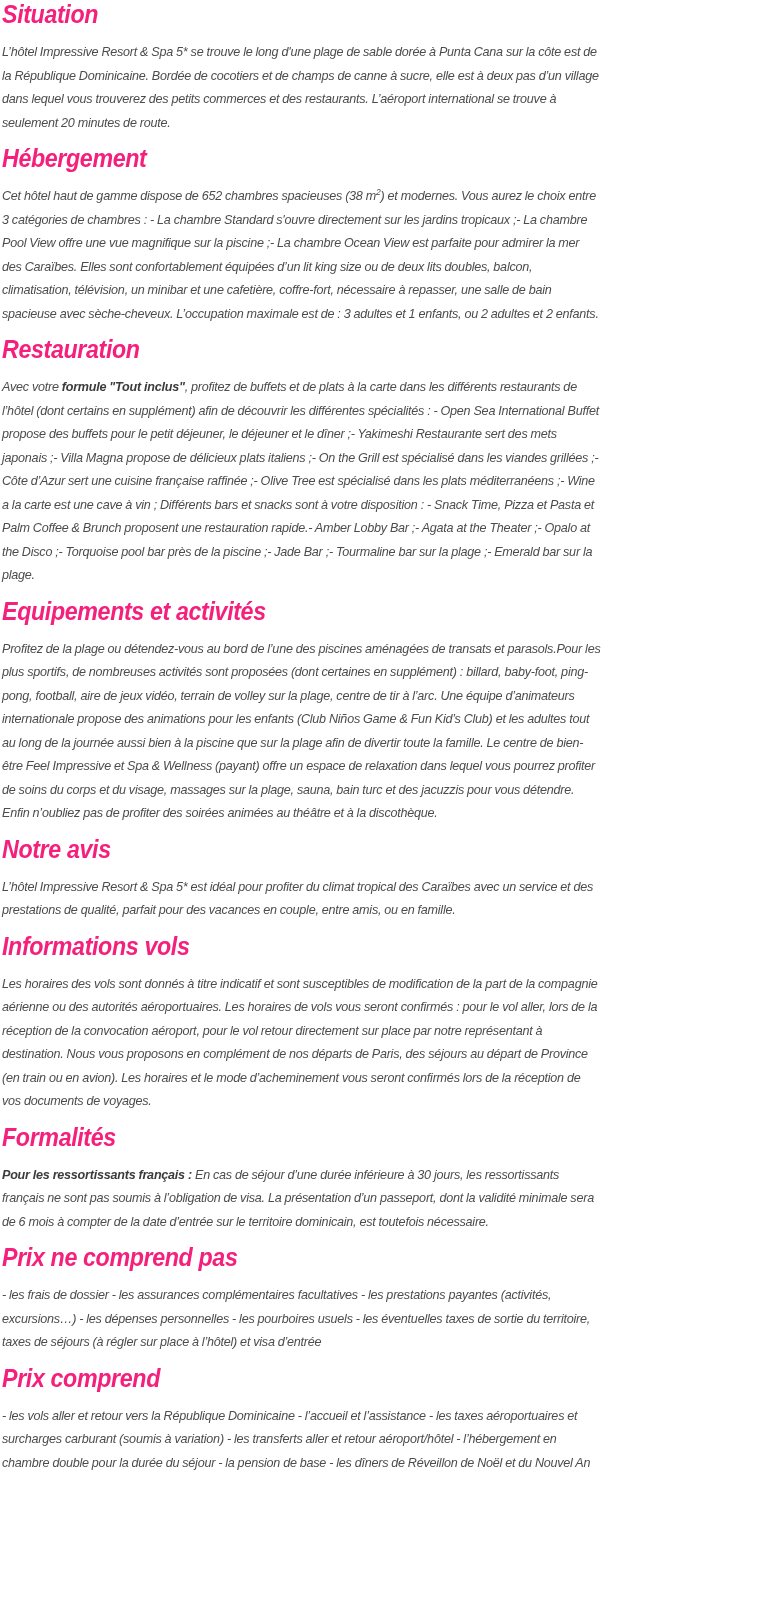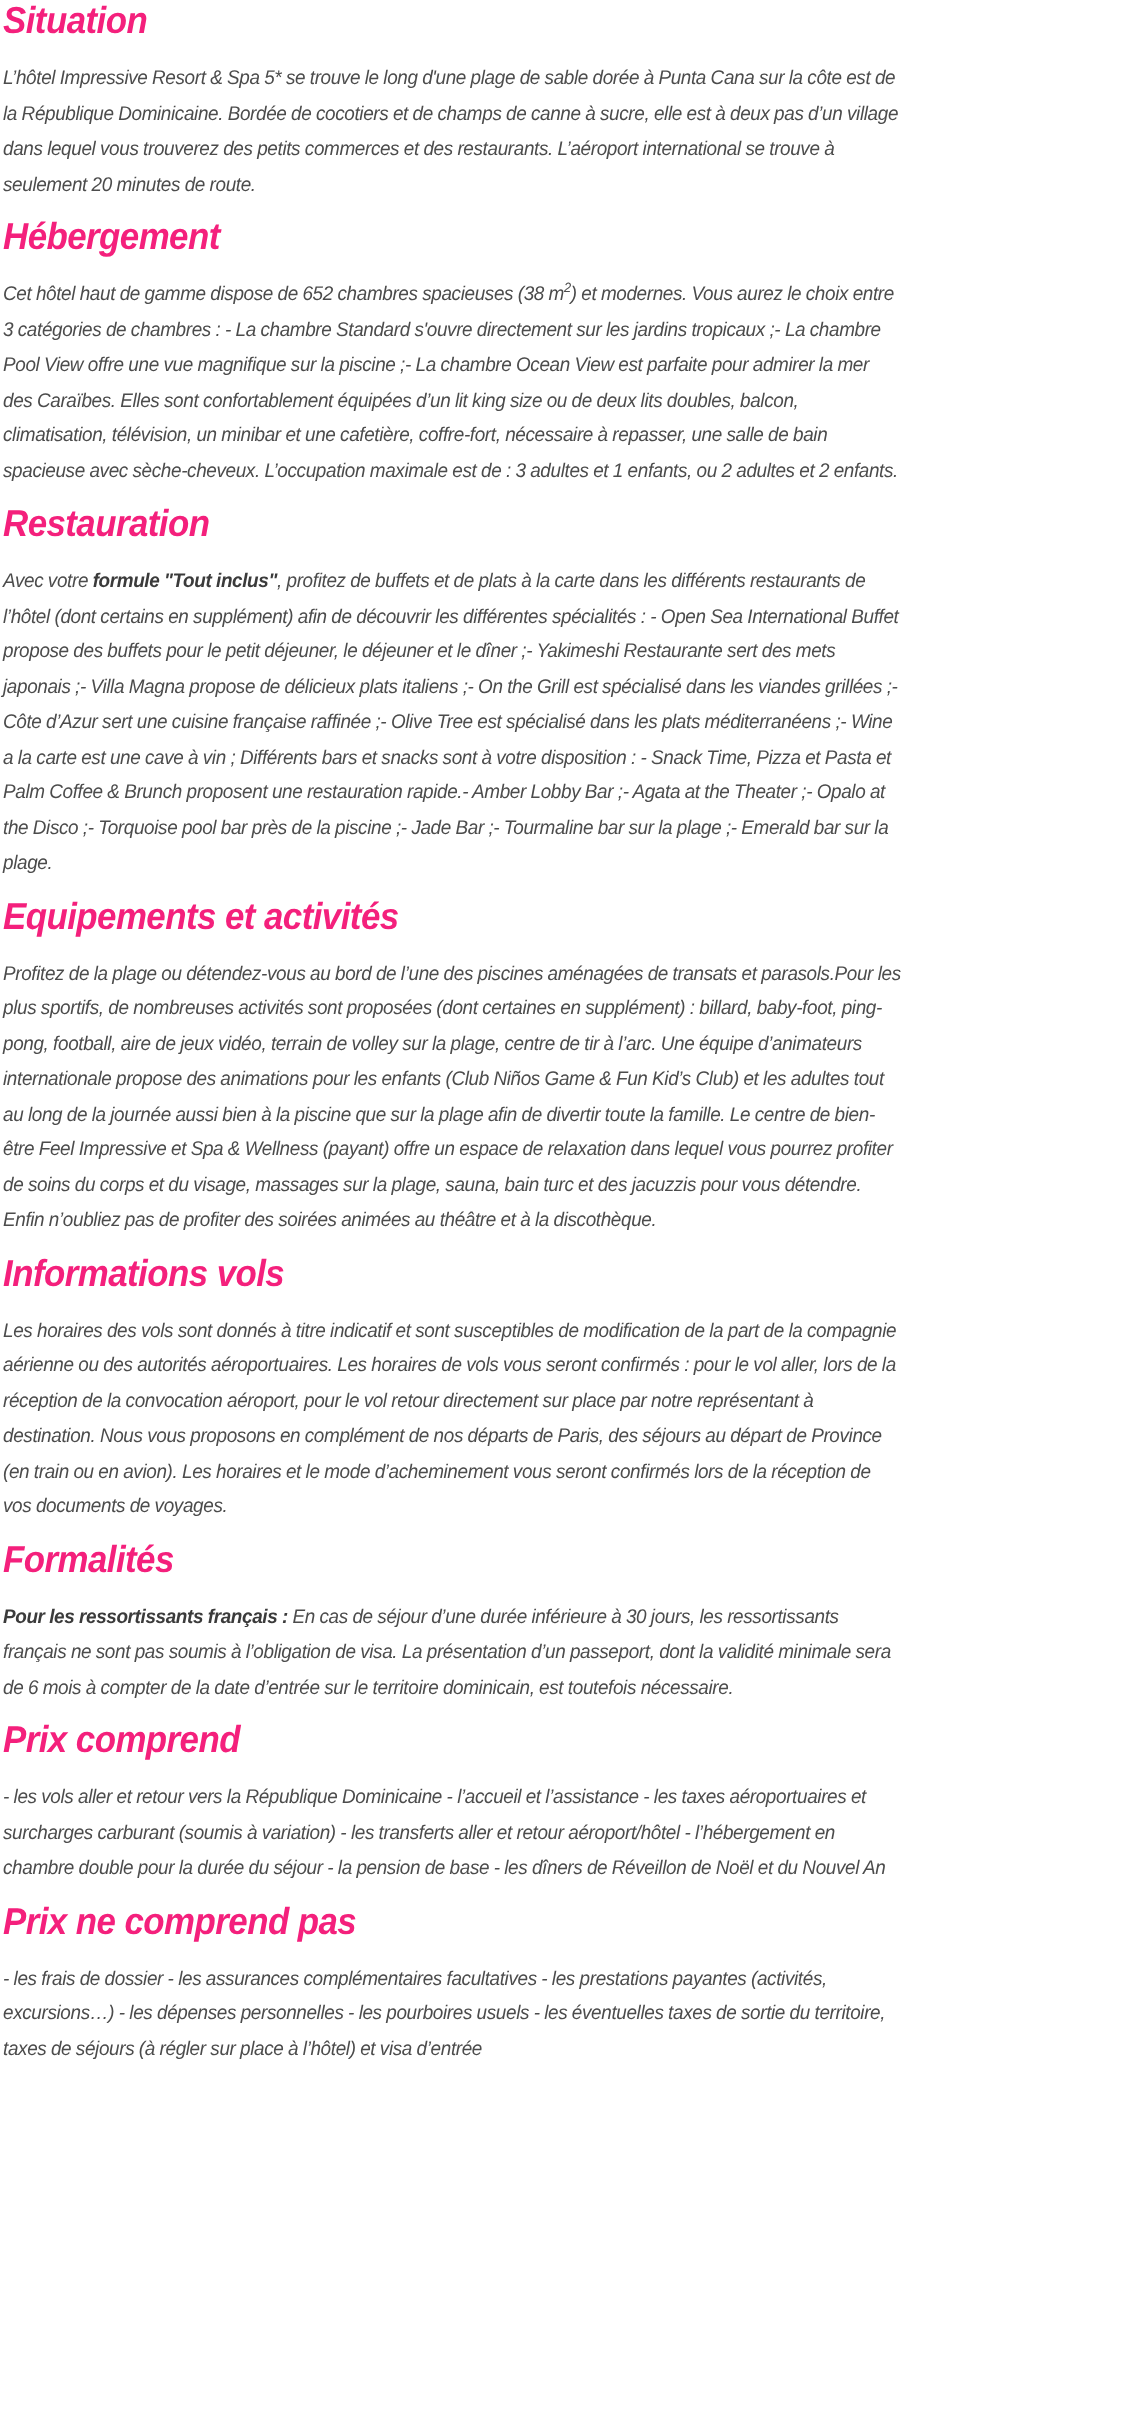--- a/index.html
+++ b/index.html
@@ -81,34 +81,38 @@
   <section class="section">
     <h2 class="heading">Restauration</h2>
     <p class="body-text"><span>Avec votre </span><b>formule "Tout inclus"</b><span>, profitez de buffets et de plats à la carte dans les différents restaurants de l’hôtel (dont certains en supplément) afin de découvrir les différentes spécialités : - Open Sea International Buffet propose des buffets pour le petit déjeuner, le déjeuner et le dîner ;- Yakimeshi Restaurante sert des mets japonais ;- Villa Magna propose de délicieux plats italiens ;- On the Grill est spécialisé dans les viandes grillées ;- Côte d’Azur sert une cuisine française raffinée ;- Olive Tree est spécialisé dans les plats méditerranéens ;- Wine a la carte est une cave à vin ; Différents bars et snacks sont à votre disposition : - Snack Time, Pizza et Pasta et Palm Coffee &amp; Brunch proposent une restauration rapide.- Amber Lobby Bar ;- Agata at the Theater ;- Opalo at the Disco ;- Torquoise pool bar près de la piscine ;- Jade Bar ;- Tourmaline bar sur la plage ;- Emerald bar sur la plage.</span></p>
   </section>
 
   <section class="section">
     <h2 class="heading">Equipements et activités</h2>
     <p class="body-text">Profitez de la plage ou détendez-vous au bord de l’une des piscines aménagées de transats et parasols.Pour les plus sportifs, de nombreuses activités sont proposées (dont certaines en supplément) : billard, baby-foot, ping-pong, football, aire de jeux vidéo, terrain de volley sur la plage, centre de tir à l’arc. Une équipe d’animateurs internationale propose des animations pour les enfants (Club Niños Game &amp; Fun Kid’s Club) et les adultes tout au long de la journée aussi bien à la piscine que sur la plage afin de divertir toute la famille. Le centre de bien-être Feel Impressive et Spa &amp; Wellness (payant) offre un espace de relaxation dans lequel vous pourrez profiter de soins du corps et du visage, massages sur la plage, sauna, bain turc et des jacuzzis pour vous détendre. Enfin n’oubliez pas de profiter des soirées animées au théâtre et à la discothèque.</p>
   </section>
 
+  <section class="section">
+    <h2 class="heading">Notre avis</h2>
+    <p class="body-text">L’hôtel Impressive Resort &amp; Spa 5* est idéal pour profiter du climat tropical des Caraïbes avec un service et des prestations de qualité, parfait pour des vacances en couple, entre amis, ou en famille.</p>
+  </section>
 
   <section class="section">
     <h2 class="heading">Informations vols</h2>
     <p class="body-text">Les horaires des vols sont donnés à titre indicatif et sont susceptibles de modification de la part de la compagnie aérienne ou des autorités aéroportuaires. Les horaires de vols vous seront confirmés : pour le vol aller, lors de la réception de la convocation aéroport, pour le vol retour directement sur place par notre représentant à destination. Nous vous proposons en complément de nos départs de Paris, des séjours au départ de Province (en train ou en avion). Les horaires et le mode d’acheminement vous seront confirmés lors de la réception de vos documents de voyages.</p>
   </section>
 
   <section class="section">
     <h2 class="heading">Formalités</h2>
     <p class="body-text"><b>Pour les ressortissants français :</b><span> En cas de séjour d’une durée inférieure à 30 jours, les ressortissants français ne sont pas soumis à l’obligation de visa. La présentation d’un passeport, dont la validité minimale sera de 6 mois à compter de la date d’entrée sur le territoire dominicain, est toutefois nécessaire.</span></p>
   </section>
 
   <section class="section">
-    <h2 class="heading">Prix comprend</h2>
-    <p class="body-text">- les vols aller et retour vers la République Dominicaine - l’accueil et l’assistance - les taxes aéroportuaires et surcharges carburant (soumis à variation) - les transferts aller et retour aéroport/hôtel - l’hébergement en chambre double pour la durée du séjour - la pension de base - les dîners de Réveillon de Noël et du Nouvel An</p>
+    <h2 class="heading">Prix ne comprend pas</h2>
+    <p class="body-text">- les frais de dossier - les assurances complémentaires facultatives - les prestations payantes (activités, excursions…) - les dépenses personnelles - les pourboires usuels - les éventuelles taxes de sortie du territoire, taxes de séjours (à régler sur place à l’hôtel) et visa d’entrée</p>
   </section>
 
   <section class="section">
-    <h2 class="heading">Prix ne comprend pas</h2>
-    <p class="body-text">- les frais de dossier - les assurances complémentaires facultatives - les prestations payantes (activités, excursions…) - les dépenses personnelles - les pourboires usuels - les éventuelles taxes de sortie du territoire, taxes de séjours (à régler sur place à l’hôtel) et visa d’entrée</p>
+    <h2 class="heading">Prix comprend</h2>
+    <p class="body-text">- les vols aller et retour vers la République Dominicaine - l’accueil et l’assistance - les taxes aéroportuaires et surcharges carburant (soumis à variation) - les transferts aller et retour aéroport/hôtel - l’hébergement en chambre double pour la durée du séjour - la pension de base - les dîners de Réveillon de Noël et du Nouvel An</p>
   </section>
 
 </div>
 
 </body></html>

